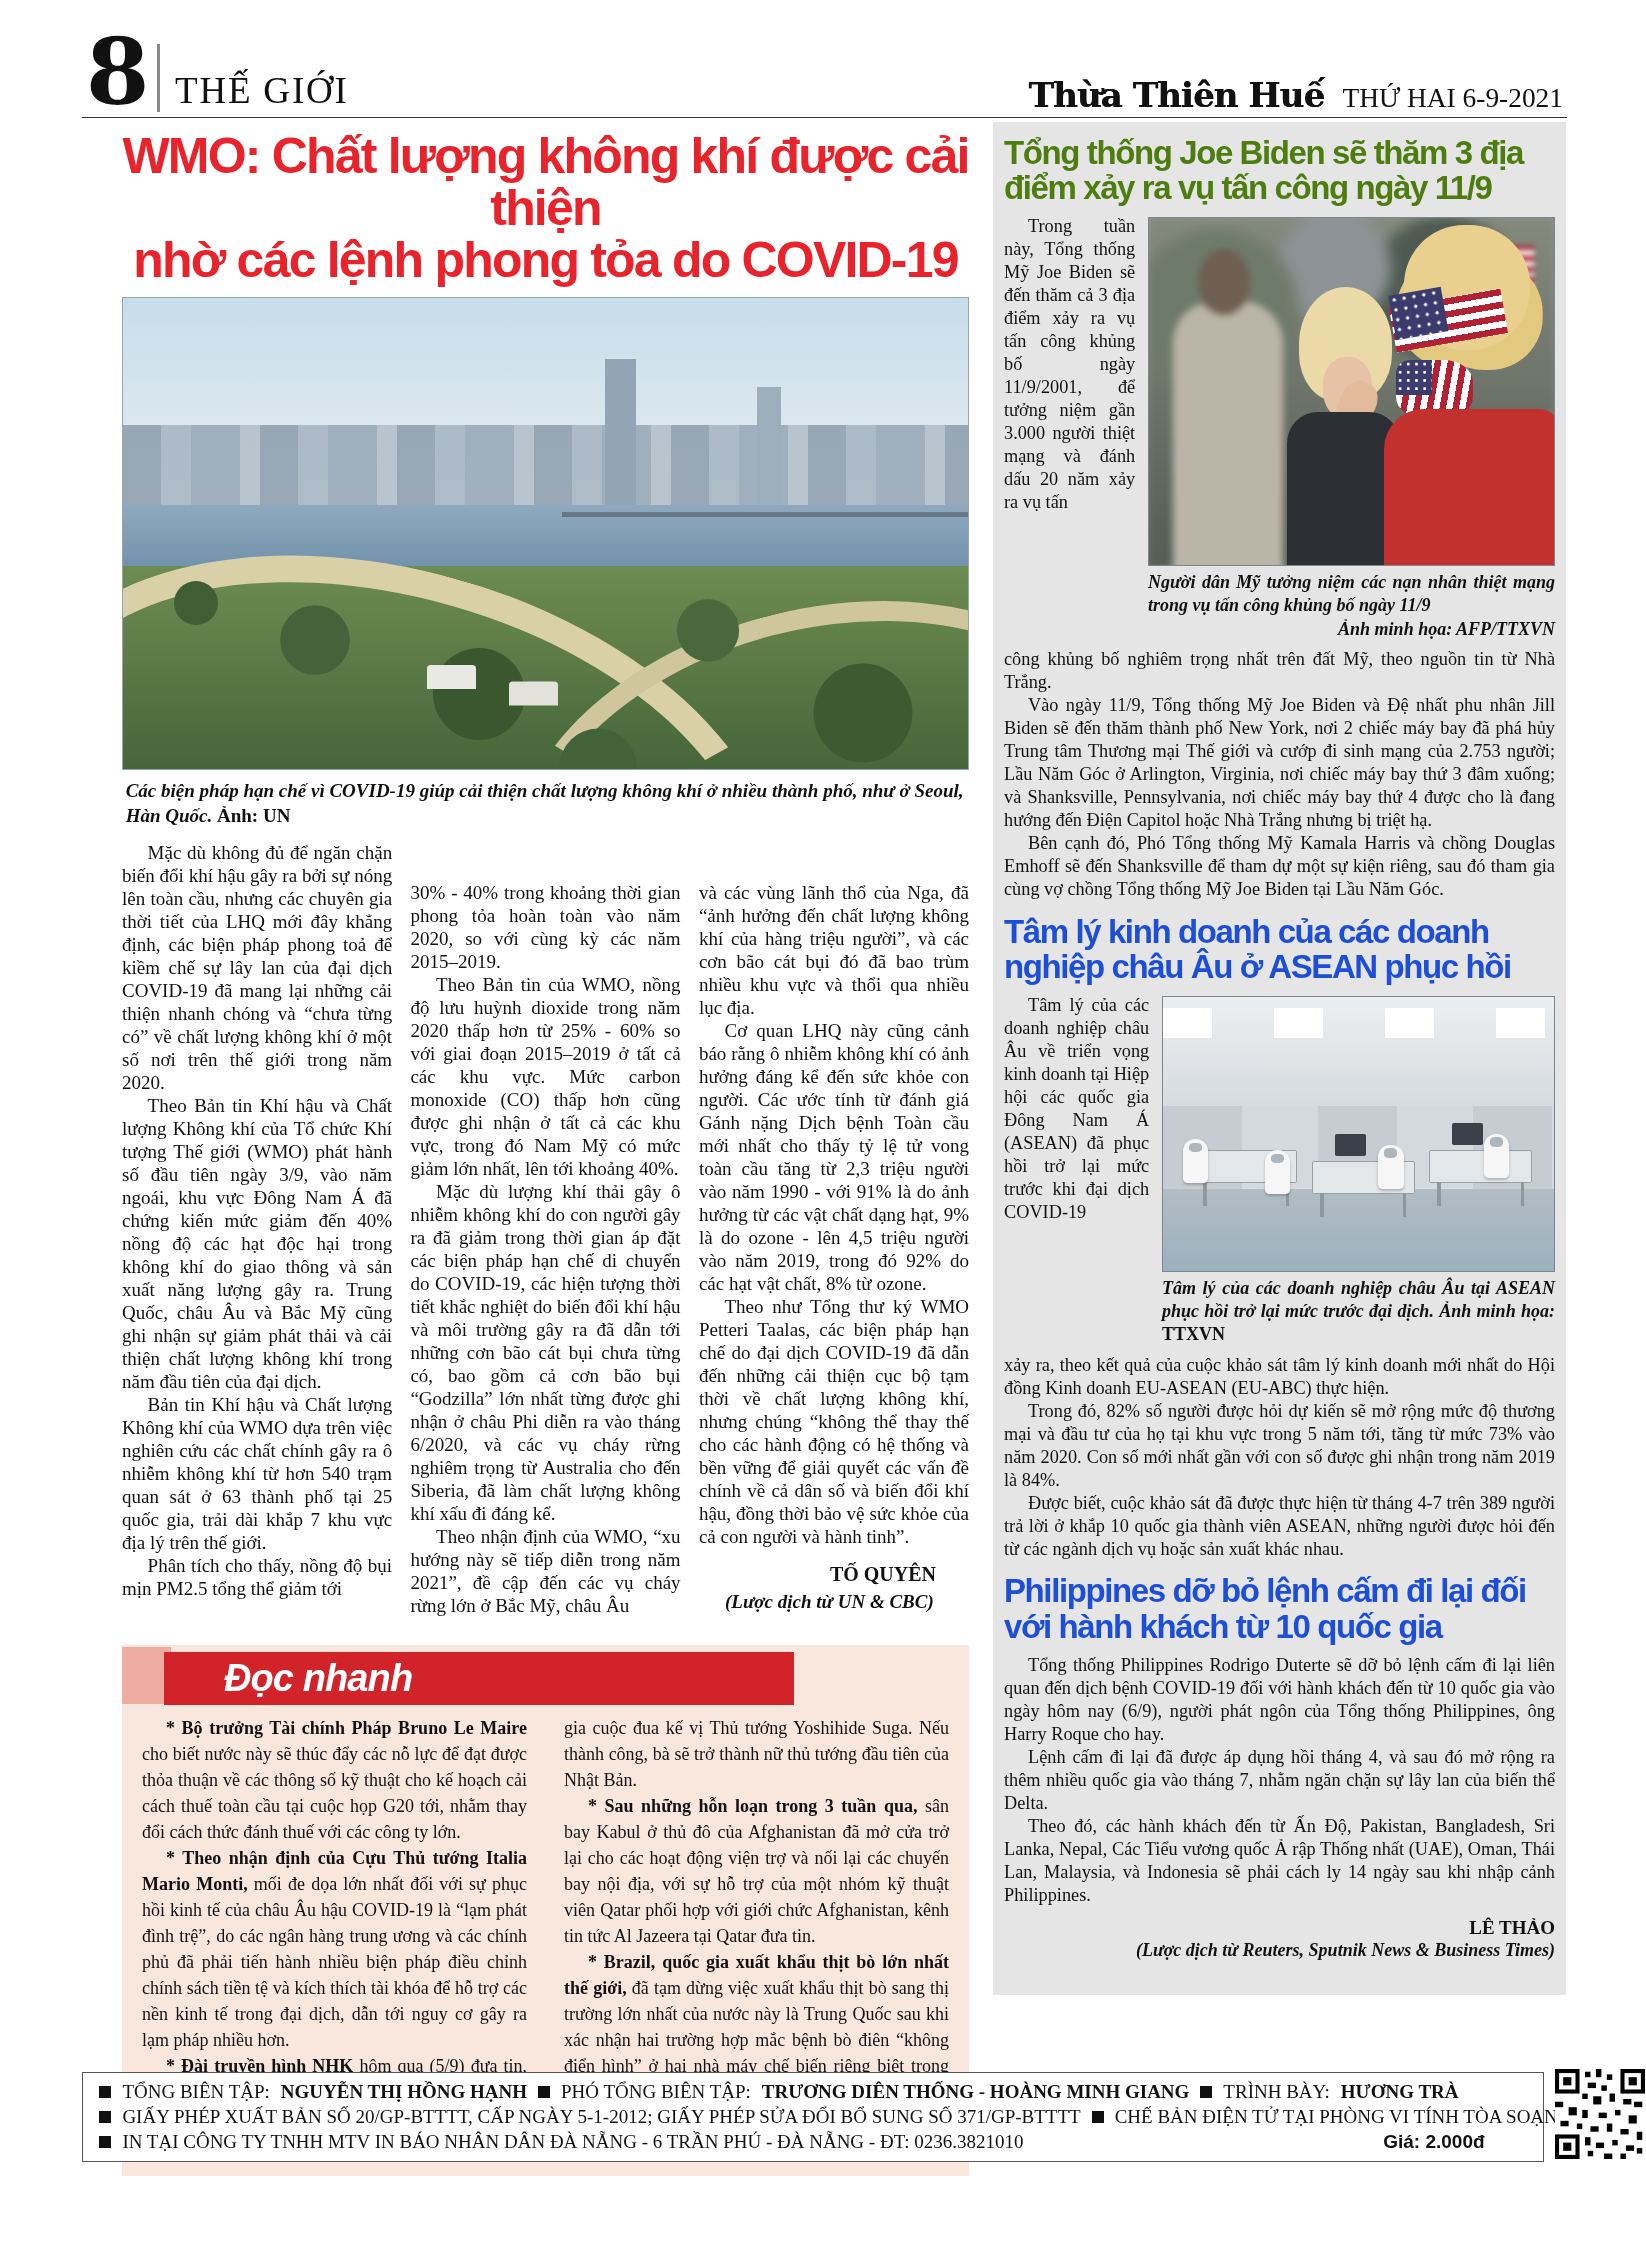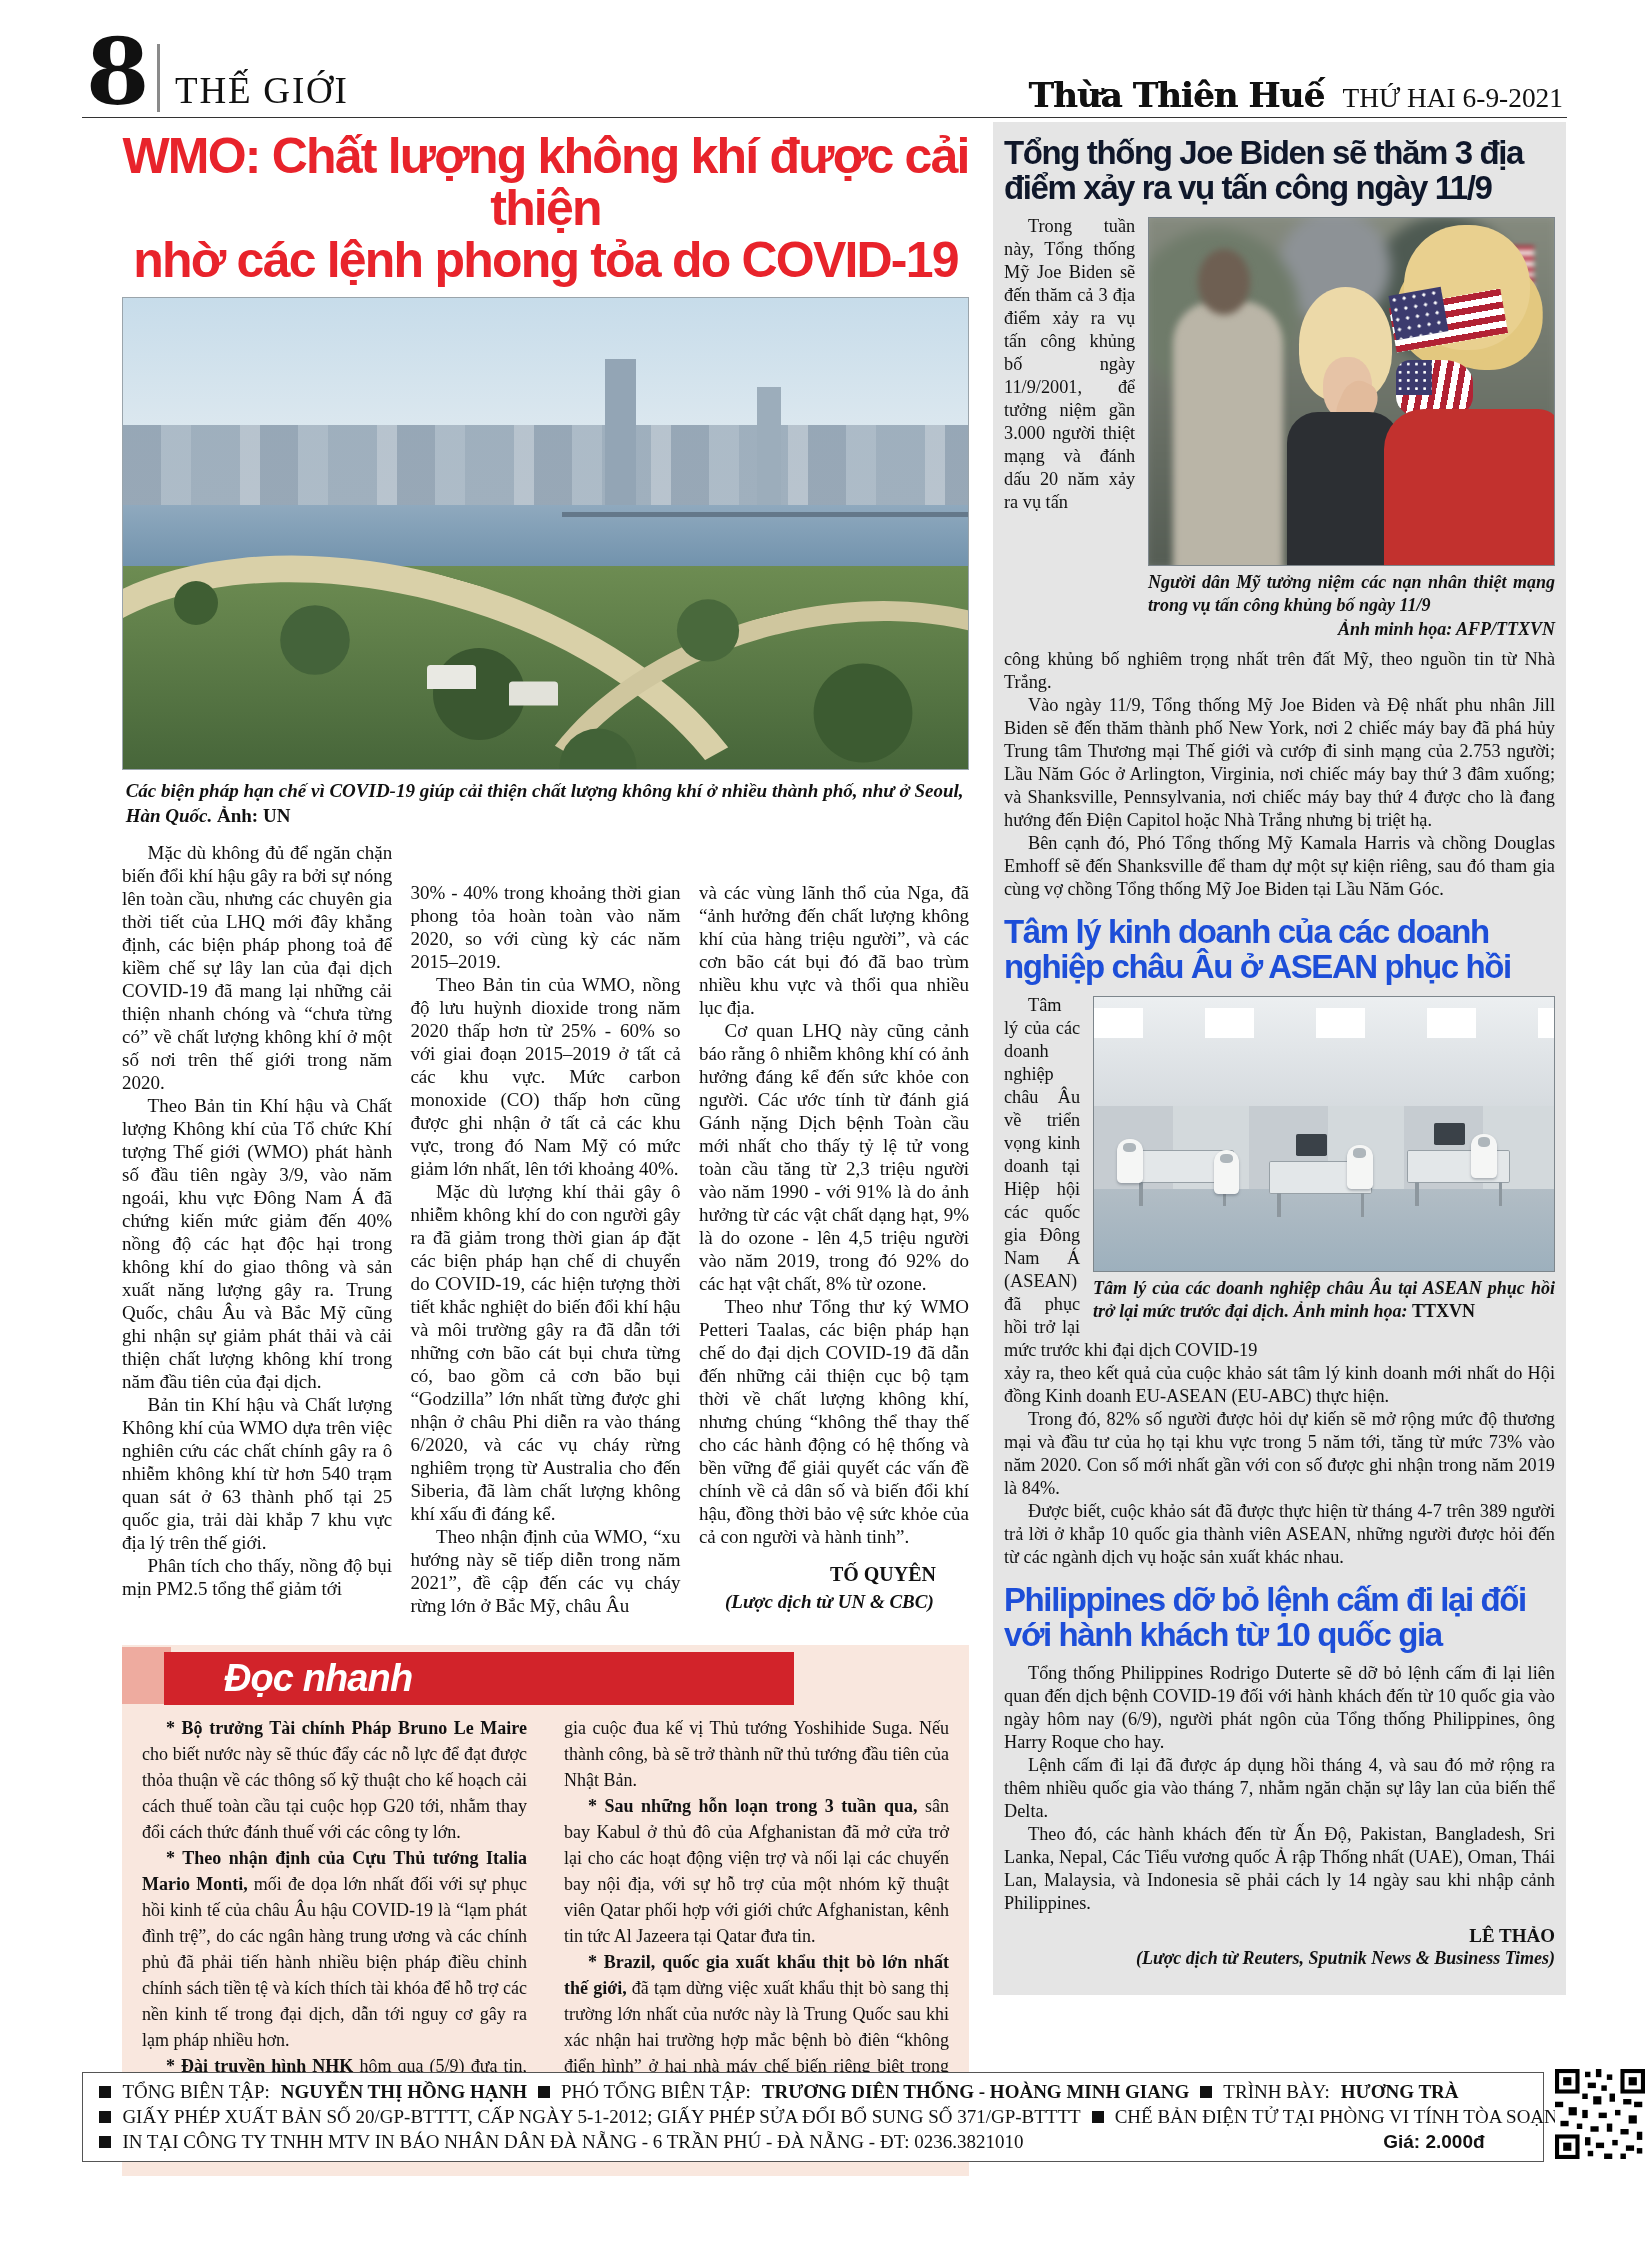--- a/index.html
+++ b/index.html
@@ -45,27 +45,27 @@
   .dn-col p{margin:0;text-indent:24px;}
   .dn-col p.cont{text-indent:0;}
   .dn-byline{font-weight:bold;text-align:right;font-size:19px;margin-top:1.8px;}
   .dn-src{font-weight:bold;font-style:italic;text-align:right;font-size:18px;}
 
   
   .side{position:absolute;left:993px;top:122px;width:573px;min-height:1873px;background:#e5e5e5;
         padding:7.3px 11px 12.8px;box-sizing:border-box;}
   .side h2{margin:5.5px 0 9.1px;font-family:"Liberation Sans",sans-serif;font-weight:bold;
            font-size:33px;line-height:1.08;letter-spacing:-1.4px;color:#1d4ed8;}
-  .side h2.blue{color:#0f172a;}
+  .side h2.blue{color:#4d7c0f;}
   .sbody{font-size:18.3px;line-height:23px;text-align:justify;}
   .sbody p{margin:0;text-indent:24px;}
   .sbody p.cont{text-indent:0;}
   .sbody p.clear{clear:both;}
   .fig{float:right;width:407px;margin:1.8px 0 7.3px 12.8px;}
-  .fig.f2{width:462px;}
+  .fig.f2{width:393px;}
   .ph{position:relative;overflow:hidden;border:0.9px solid #7d868c;background:#cfd5d9;}
   .ph.p1{height:347px;}
   .ph.p2{height:274px;}
   figcaption{font-size:18px;line-height:1.28;font-weight:bold;font-style:italic;margin-top:5.5px;}
   .figcredit{text-align:right;font-weight:bold;font-size:18px;}
   .figcredit .lab{font-style:italic;}
   .s-byline{font-weight:bold;text-align:right;font-size:19px;margin-top:9.1px;}
   .s-src{font-weight:bold;font-style:italic;text-align:right;font-size:18px;margin-bottom:5.5px;}
   .gap8{height:7.3px;}
 

